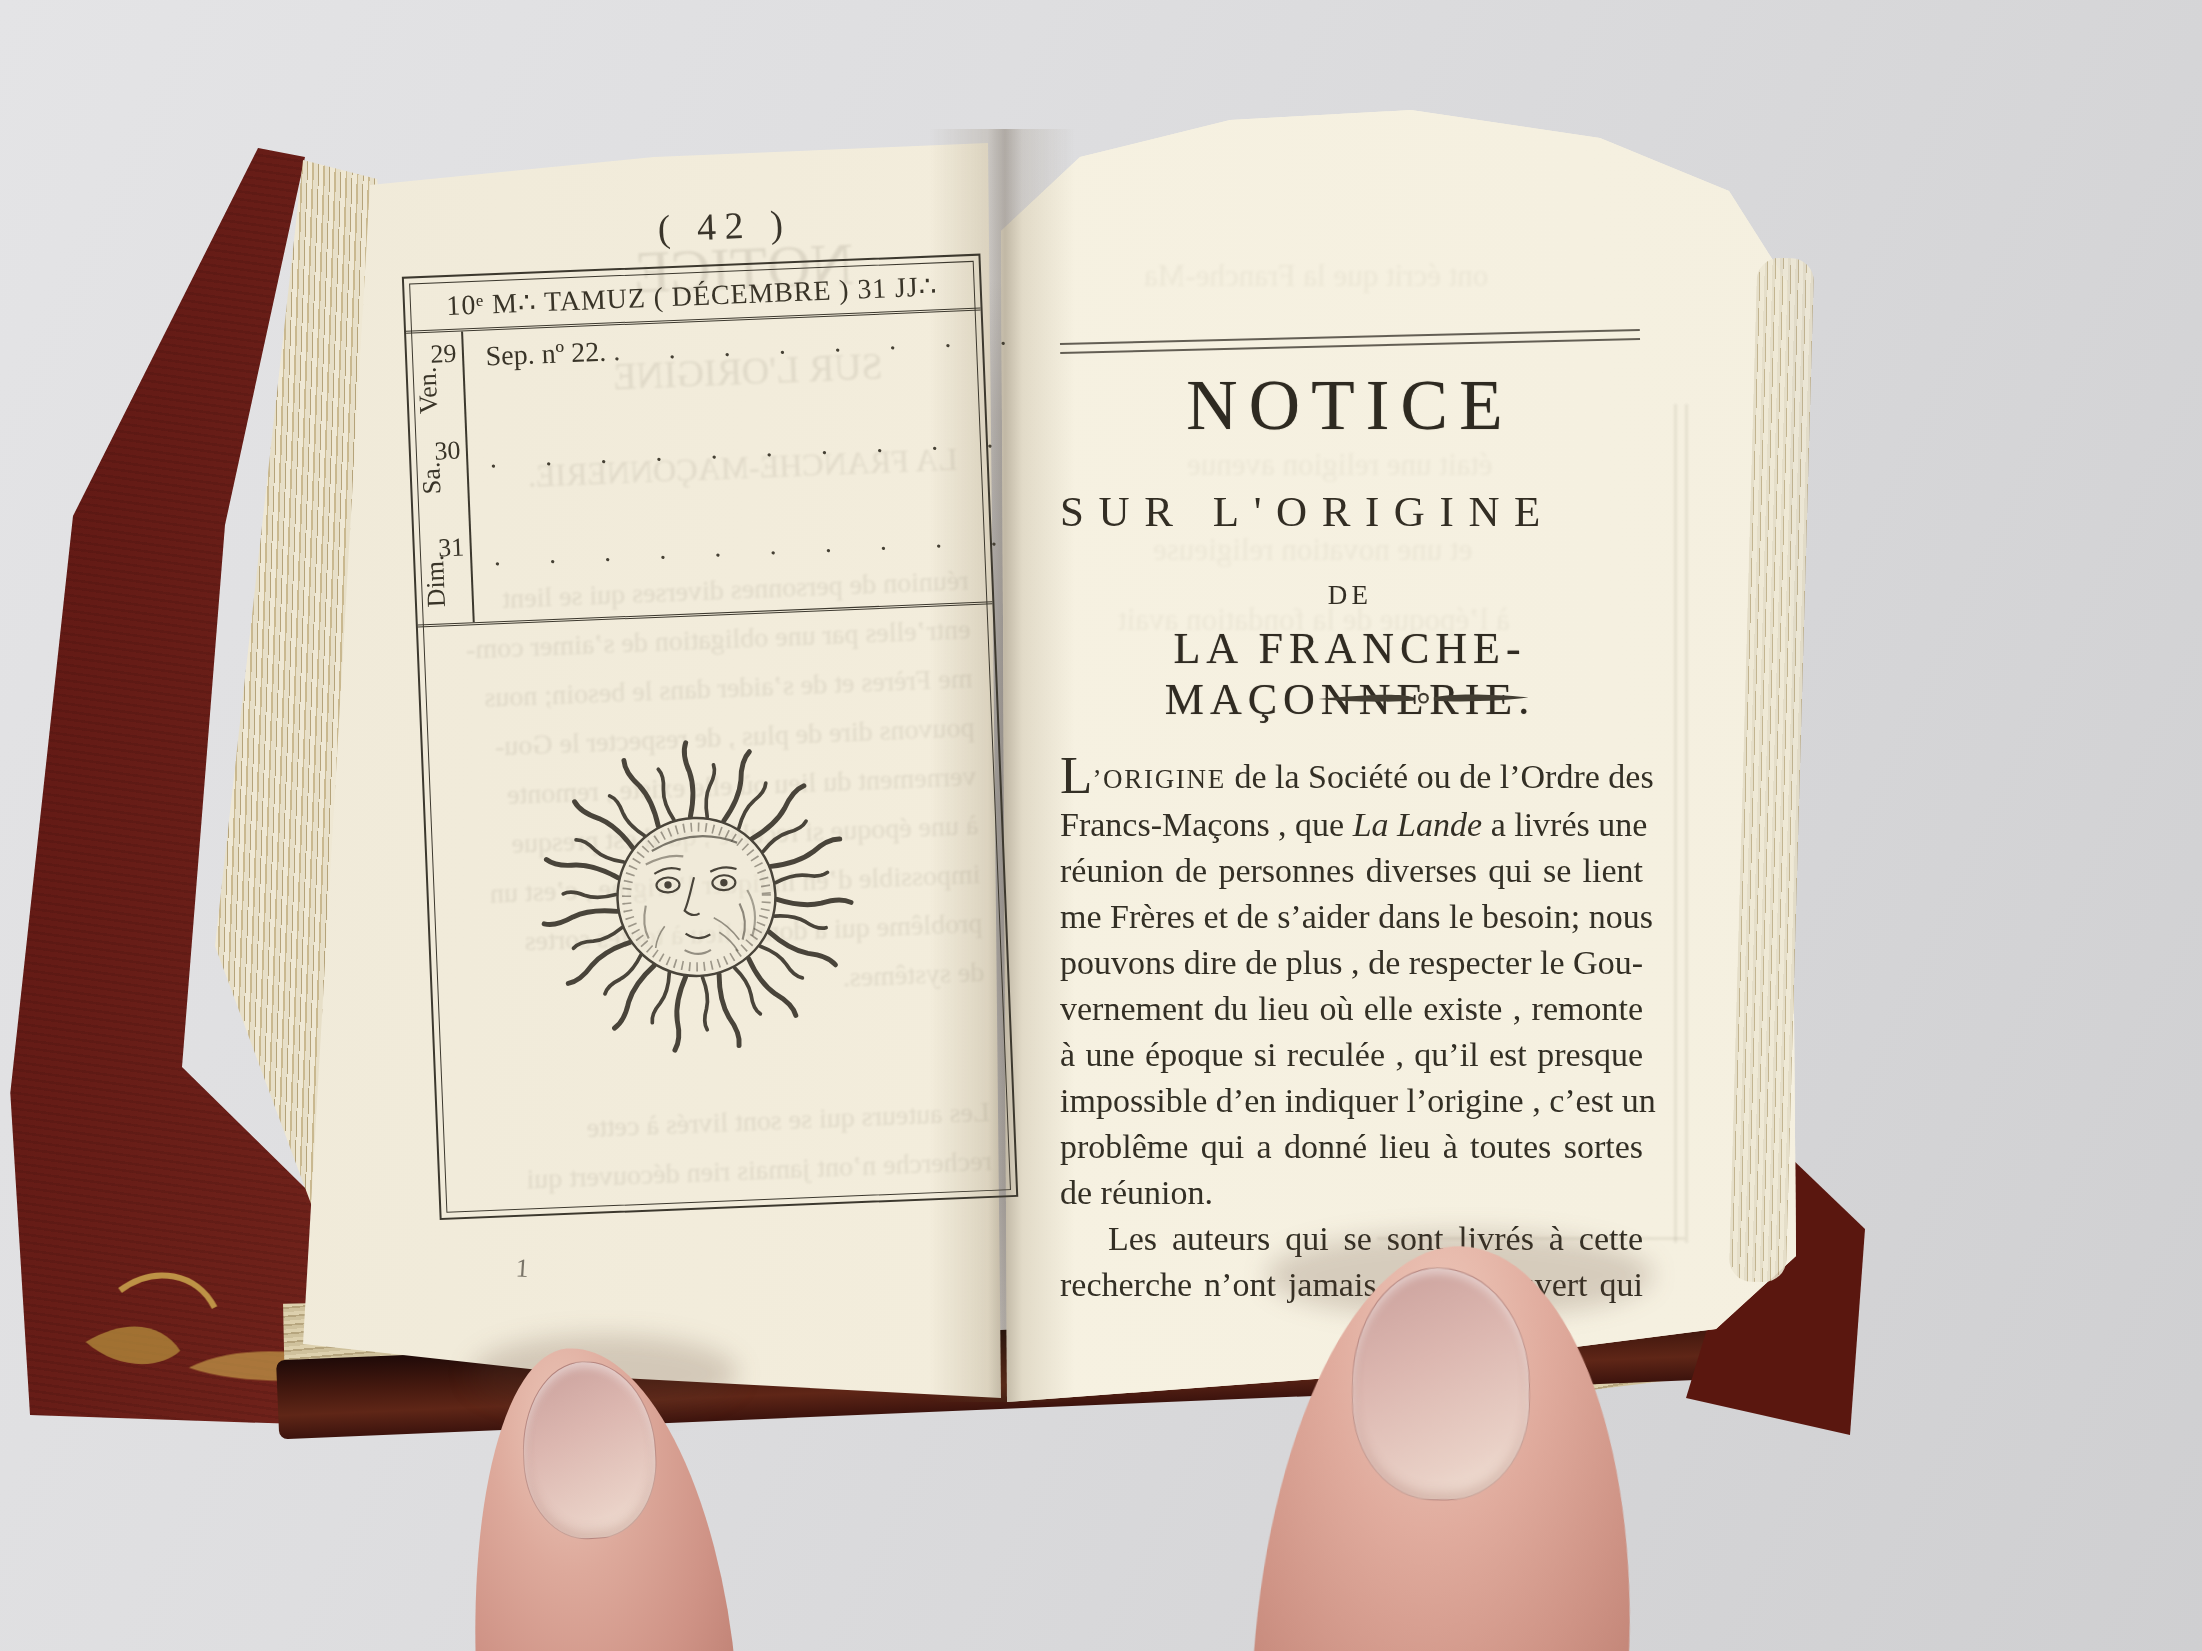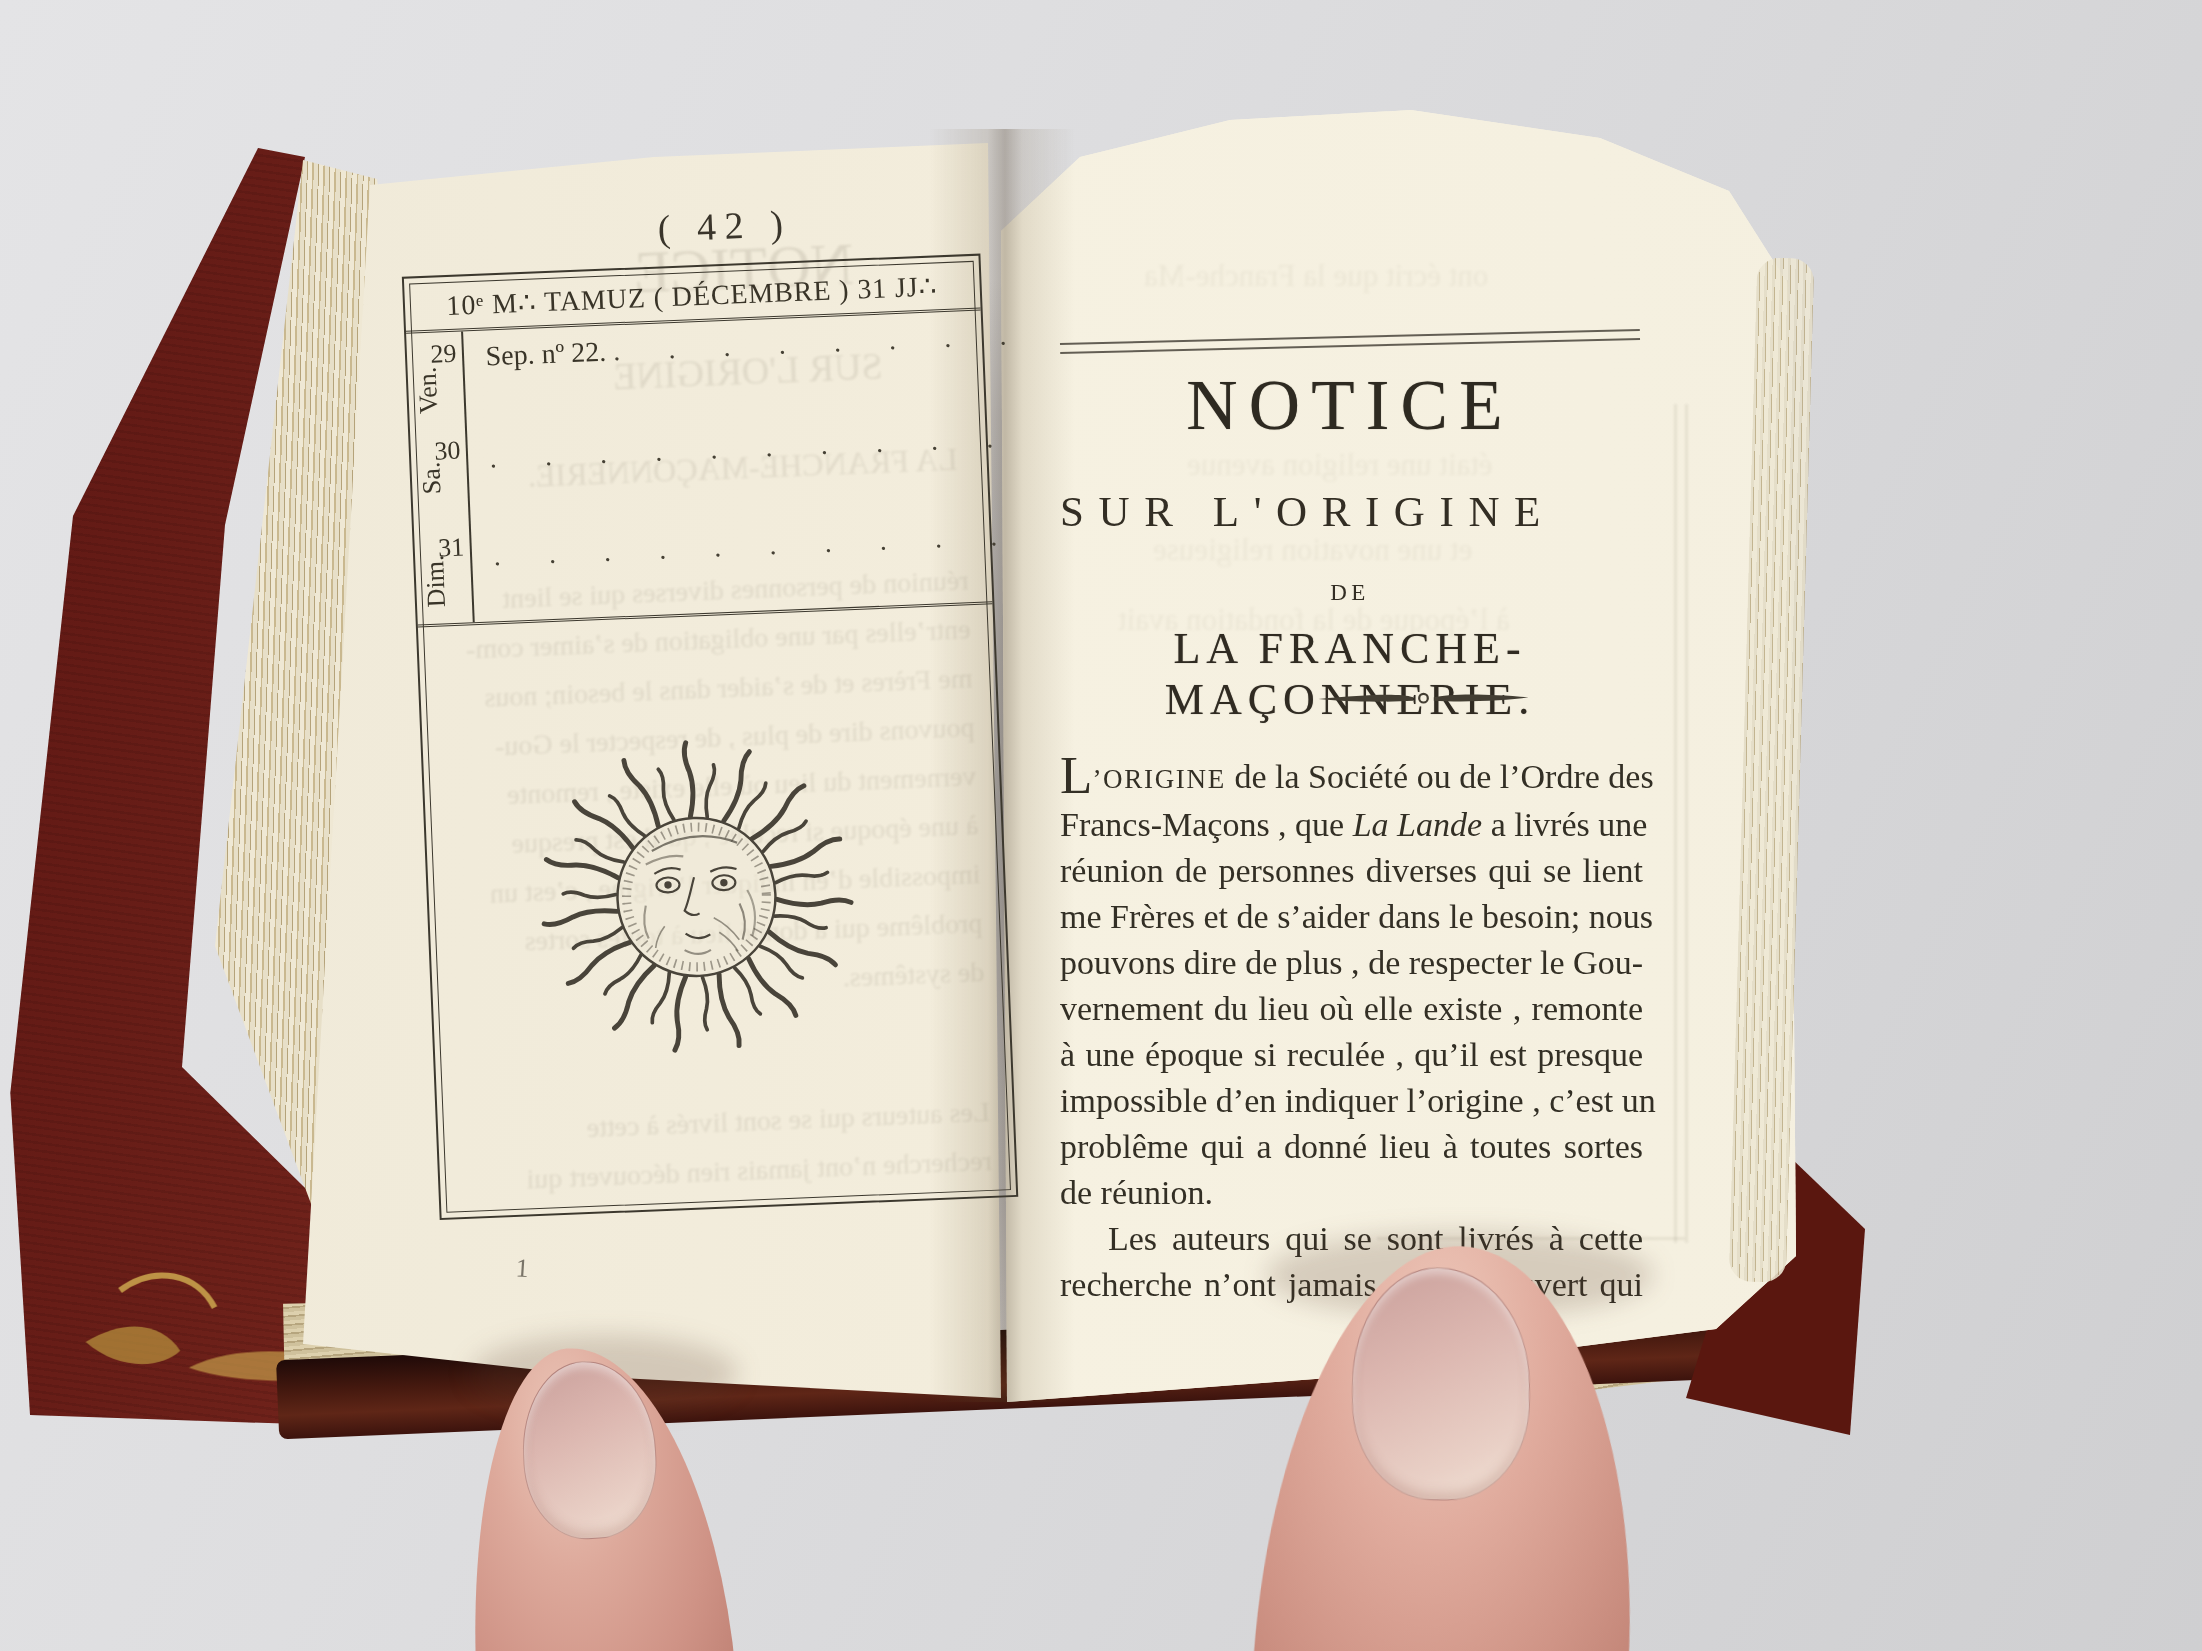--- a/index.html
+++ b/index.html
@@ -66,21 +66,21 @@
   .g-title{width:482px;text-align:center;}
   .g-body{width:558px;opacity:.13;font-size:28px;}
   .ghost-r{position:absolute;transform:scaleX(-1);color:#7a7158;filter:blur(1.4px);opacity:.08;font-size:31px;white-space:nowrap;}
   .ghost-frame{position:absolute;background:#6b6350;opacity:.10;filter:blur(0.9px);}
   
   #rule-top{left:1060px;top:336px;width:580px;height:6.9px;transform:rotate(-1.4deg);
     border-top:2.2px solid #4a453c;border-bottom:2.2px solid #4a453c;opacity:.85;}
   #rp-title{left:1060px;top:365px;width:580px;text-align:center;font-size:71px;letter-spacing:11.2px;color:#2e2a21;
     text-shadow:0 0 0.9px rgba(46,42,33,.55);}
   #rp-subtitle{left:1060px;top:487px;width:580px;text-align:left;font-size:43px;letter-spacing:14.6px;color:#332e24;}
-  #rp-de{left:1060px;top:580px;width:580px;text-align:center;font-size:23px;letter-spacing:4.3px;color:#332e24;}
+  #rp-de{left:1060px;top:580px;width:580px;text-align:center;font-size:27px;letter-spacing:4.3px;color:#332e24;}
   #rp-subject{left:1060px;top:623px;width:580px;text-align:center;font-size:44px;letter-spacing:6px;color:#302b22;
     text-shadow:0 0 0.9px rgba(46,42,33,.5);}
   #ornament{left:1315px;top:687px;width:217px;height:22.4px;}
   #rp-body{left:1060px;top:754px;width:583px;font-size:34px;line-height:46px;color:#332f25;}
   .bl{text-align:justify;text-align-last:justify;white-space:nowrap;}
   .bl.last{text-align-last:left;}
   .dropcap{font-size:53px;line-height:34px;vertical-align:-5.2px;}
   .smallcaps{font-size:27px;letter-spacing:1.7px;}
   .ital{font-style:italic;}
   .indent{padding-left:48px;}

